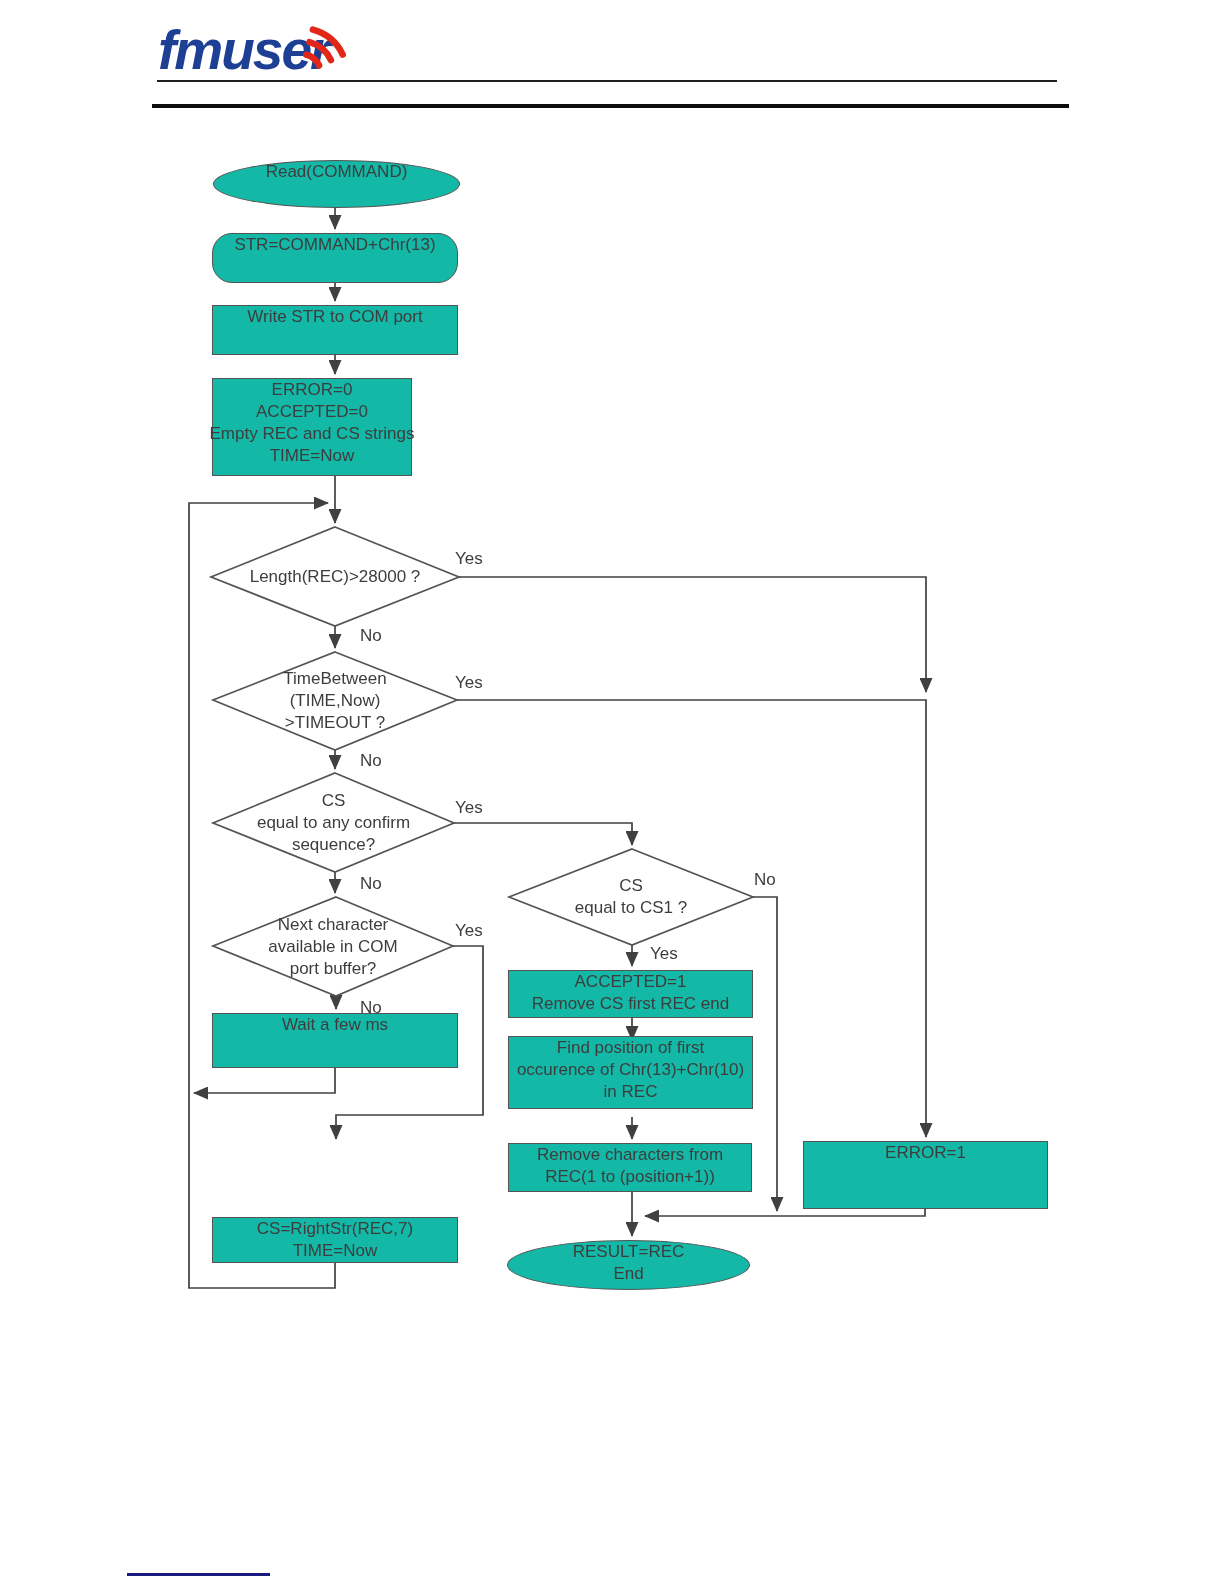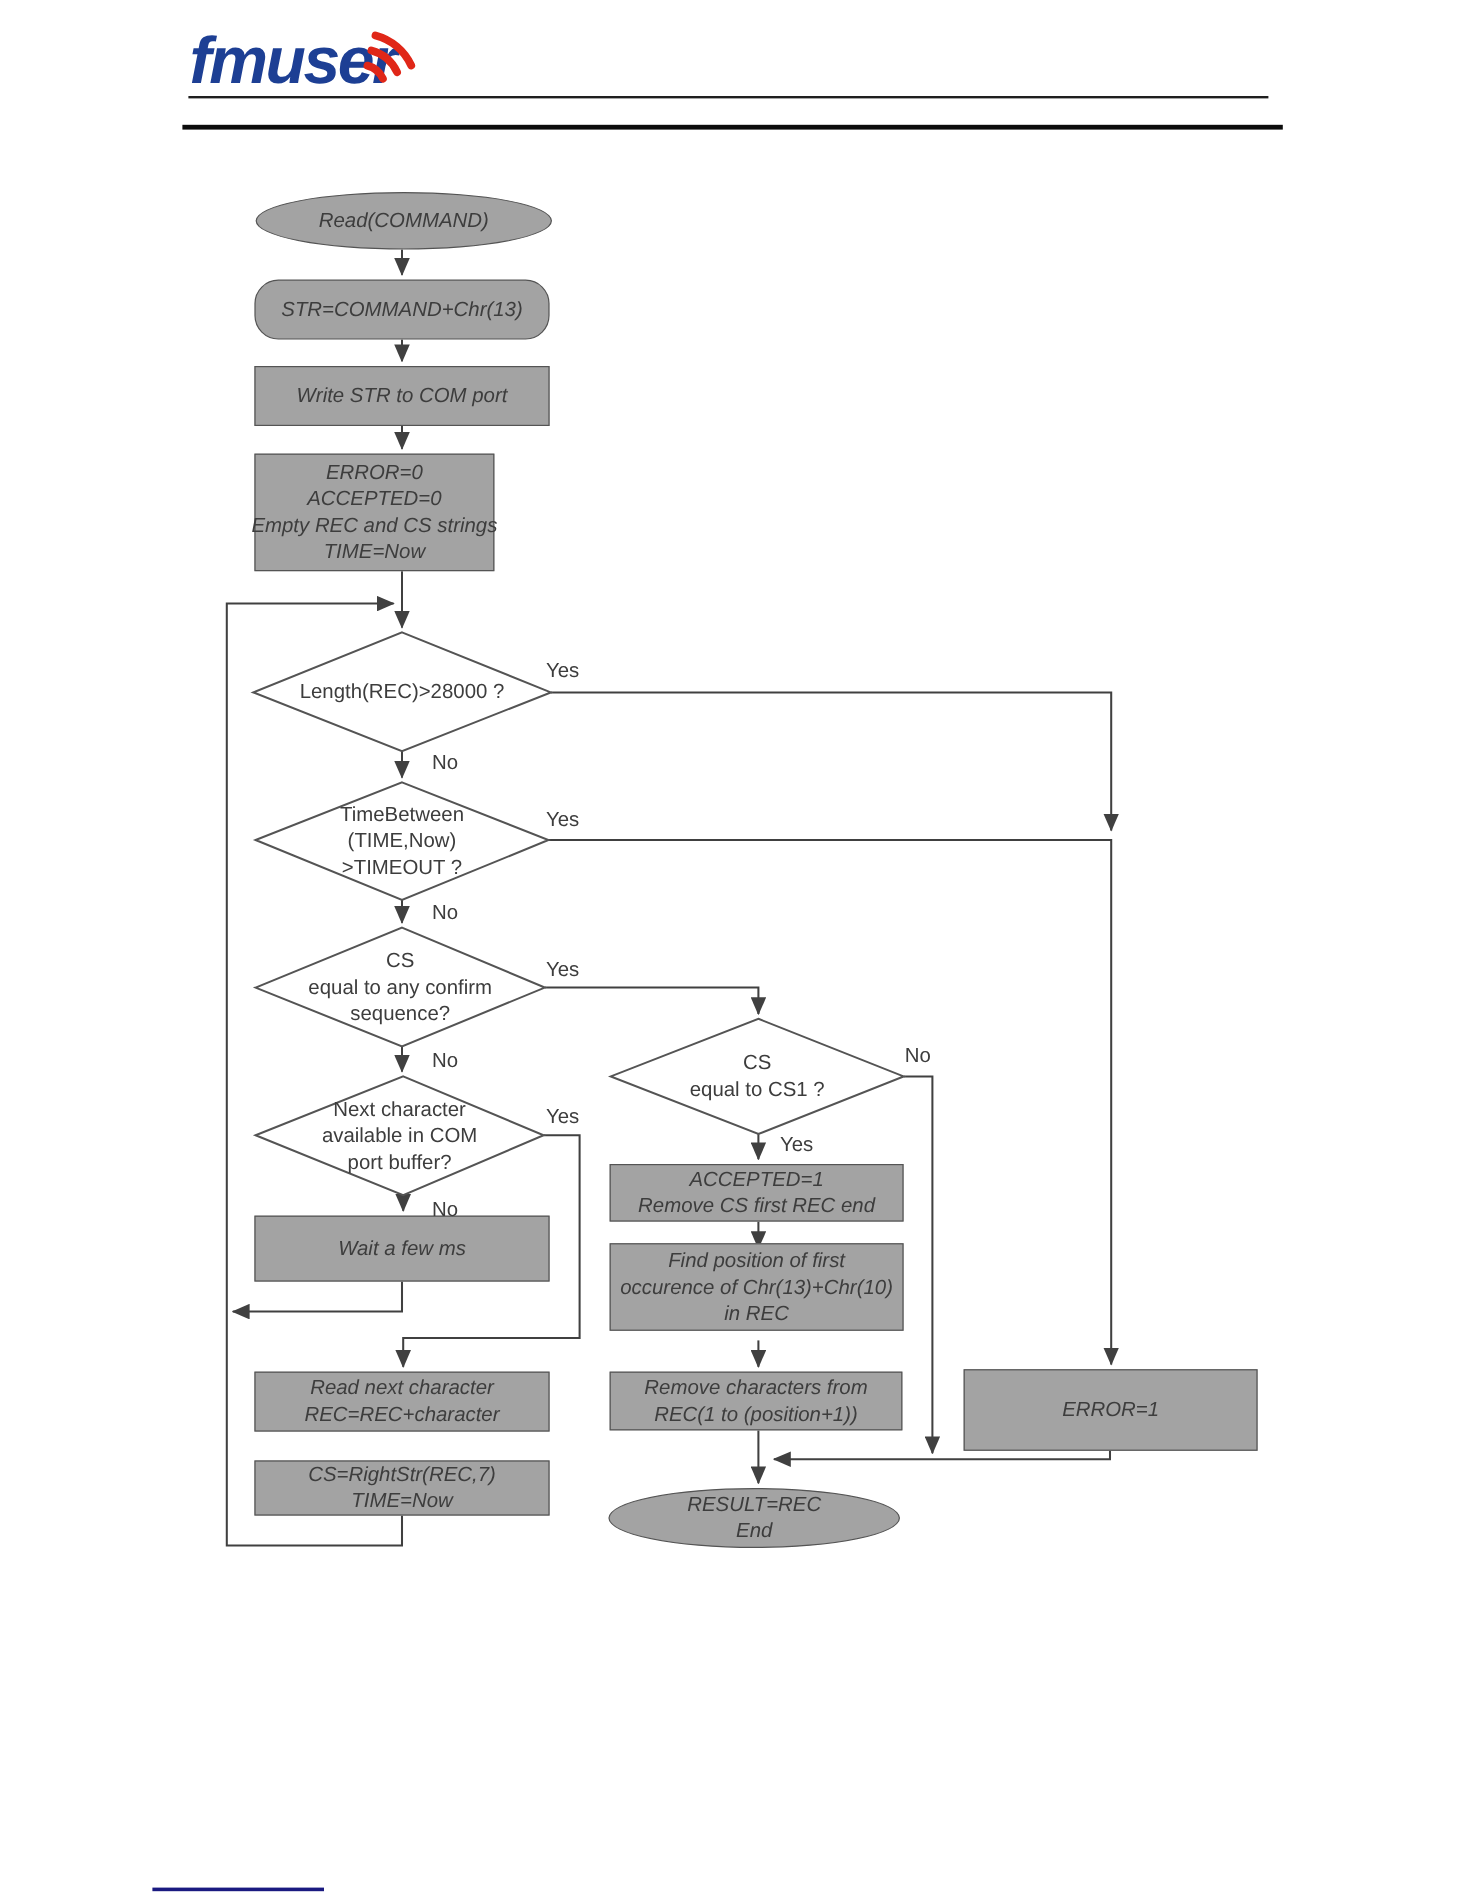--- a/index.html
+++ b/index.html
@@ -3,23 +3,23 @@
 <meta charset="utf-8">
 <style>
   html,body{margin:0;padding:0;background:#fff;}
   .page{position:relative;width:1224px;height:1584px;background:#ffffff;overflow:hidden;
         font-family:"Liberation Sans", sans-serif;color:#3d3d3d;}
   .logo{position:absolute;left:158px;top:12px;}
   .rule-thin{position:absolute;left:157px;top:80px;width:900px;height:0;border-top:2px solid #1f1f1f;}
   .rule-thick{position:absolute;left:152px;top:104px;width:917px;height:0;border-top:4px solid #0c0c0c;}
   .rule-footer{position:absolute;left:127px;top:1573px;width:143px;height:0;border-top:3px solid #1a1a80;}
   svg.flow{position:absolute;left:0;top:0;z-index:1;}
-  .node{position:absolute;box-sizing:border-box;border:1.7px solid #545454;background:#a3a3a3;
-        display:flex;flex-direction:column;align-items:center;justify-content:center;text-align:center;
-        font-size:17px;line-height:22px;z-index:2;font-style:italic;}
+  .node{position:absolute;box-sizing:border-box;border:1.7px solid #545454;background:#14b8a6;
+        display:flex;flex-direction:column;align-items:center;text-align:center;
+        font-size:17px;line-height:22px;z-index:2;}
   .ellipse{border-radius:50%;}
   .dtext{position:absolute;display:flex;flex-direction:column;align-items:center;justify-content:center;
         text-align:left;font-size:17px;line-height:22px;z-index:2;}
   .elabel{position:absolute;font-size:17px;line-height:18px;z-index:2;}
   .ln{white-space:nowrap;}
 </style>
 </head>
 <body>
 
 <div class="page">
@@ -110,24 +110,20 @@
   <div class="dtext" style="left:213px;top:897px;width:240px;height:99px;">
     <div class="ln">Next character</div>
     <div class="ln">available in COM</div>
     <div class="ln">port buffer?</div>
   </div>
 
   <div class="node" style="left:212px;top:1013px;width:246px;height:55px;">
     <div class="ln">Wait a few ms</div>
   </div>
 
-  <div class="node" style="left:212px;top:1143px;width:246px;height:50px;">
-    <div class="ln">Read next character</div>
-    <div class="ln">REC=REC+character</div>
-  </div>
 
   <div class="node" style="left:212px;top:1217px;width:246px;height:46px;">
     <div class="ln">CS=RightStr(REC,7)</div>
     <div class="ln">TIME=Now</div>
   </div>
 
   <div class="dtext" style="left:509px;top:849px;width:244px;height:96px;">
     <div class="ln">CS</div>
     <div class="ln">equal to CS1 ?</div>
   </div>

